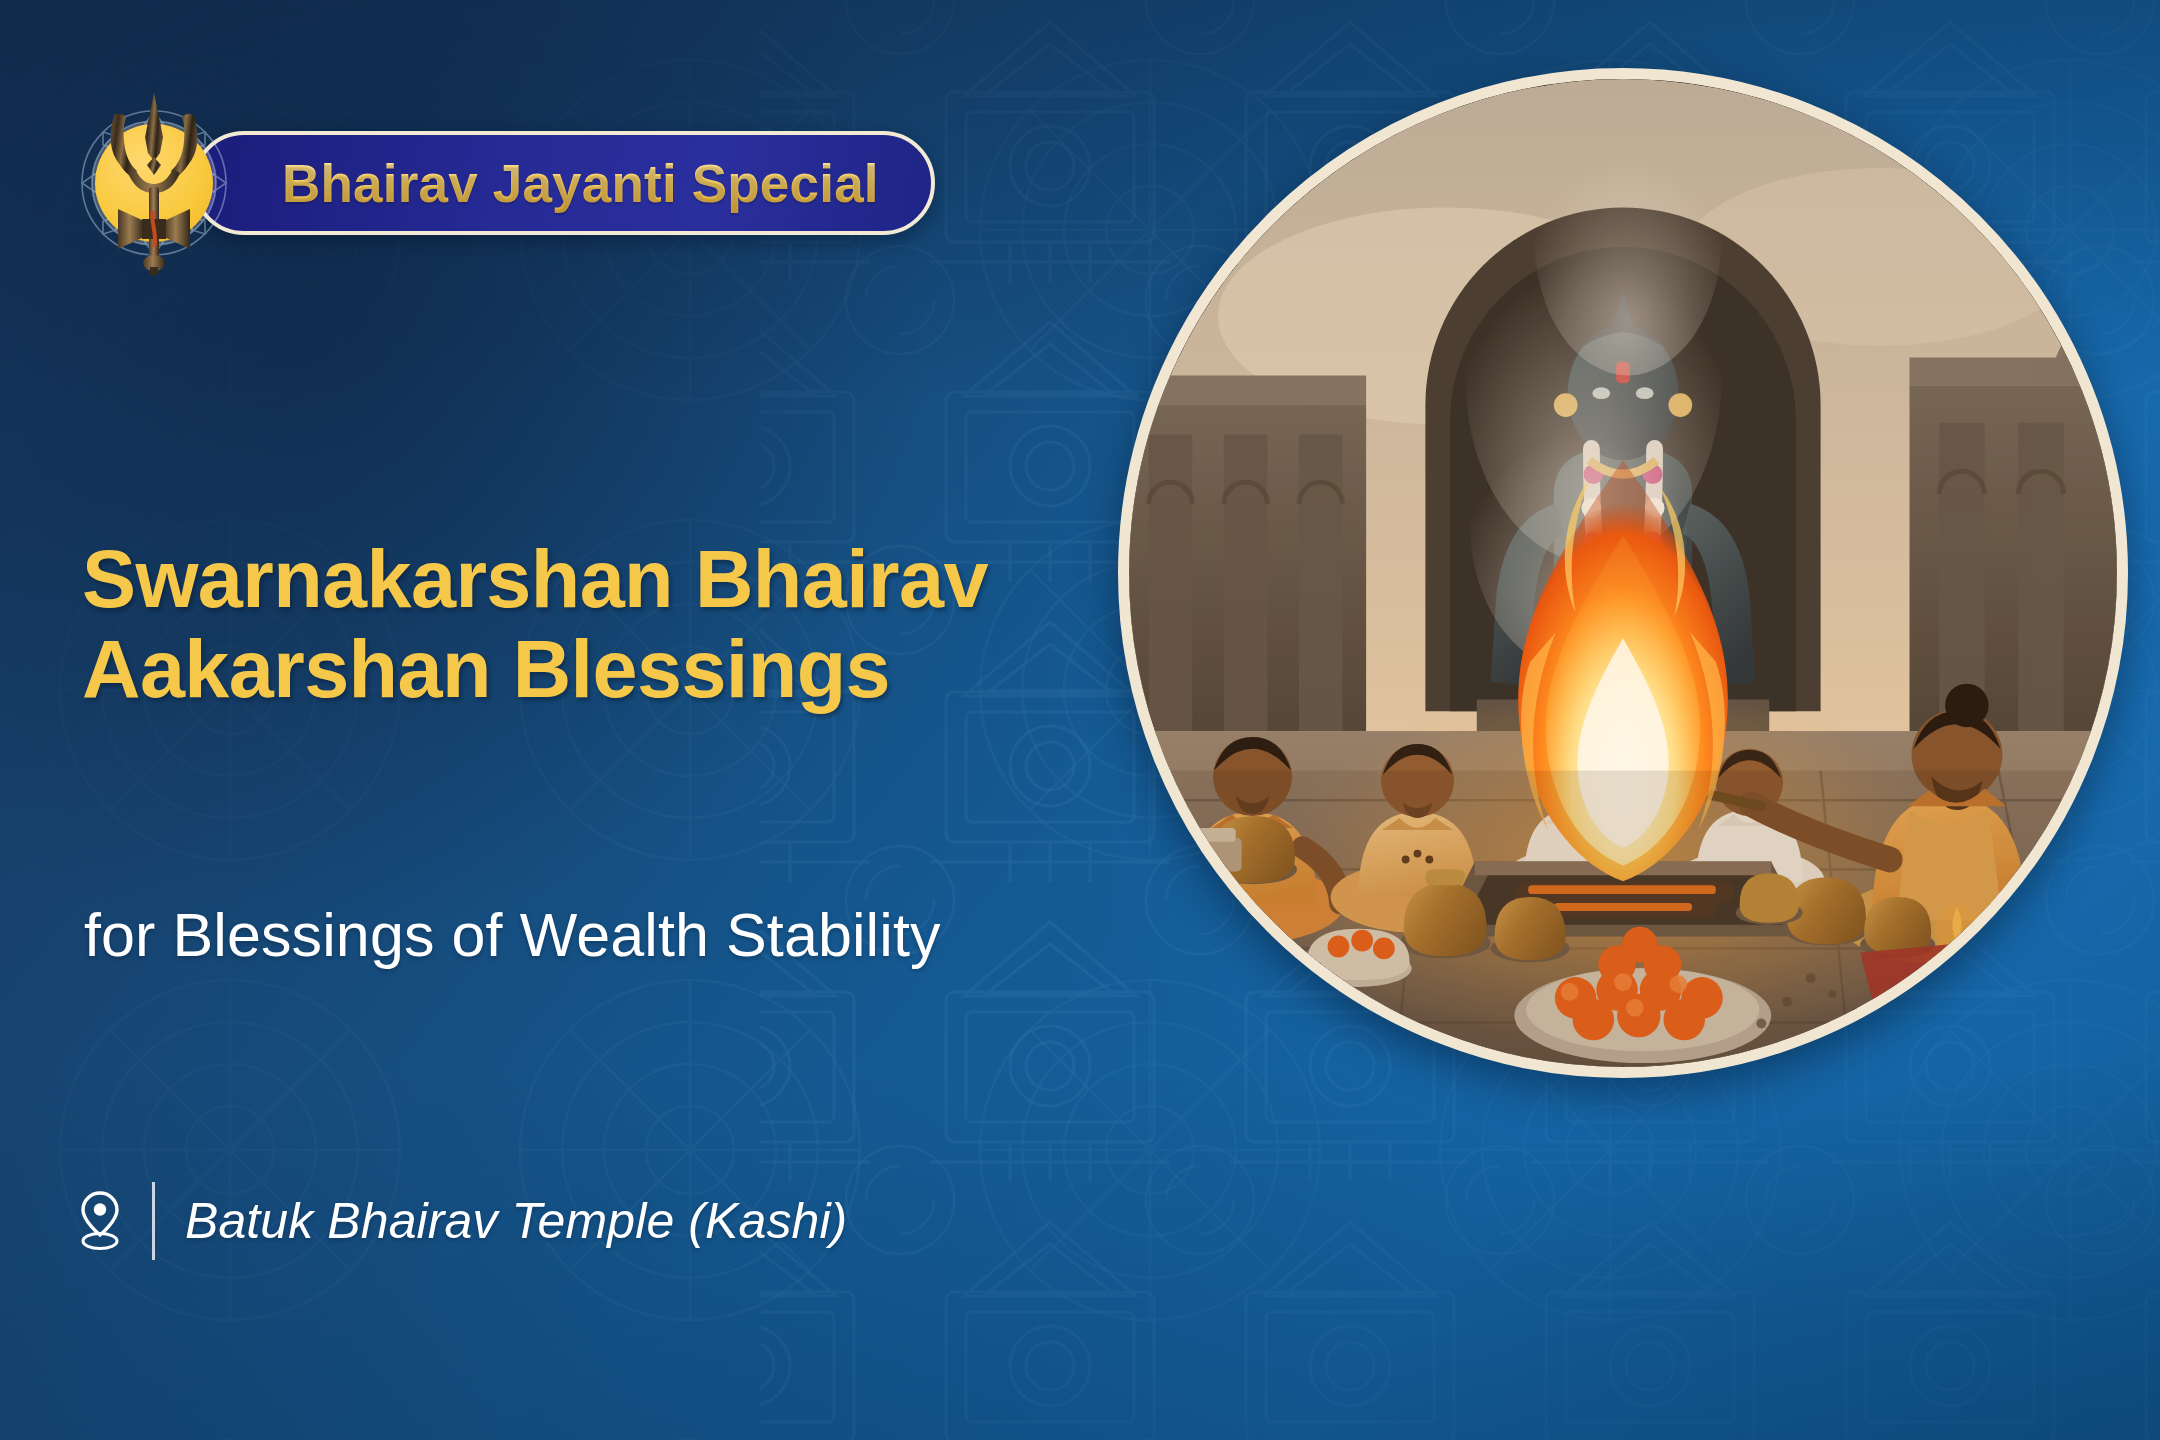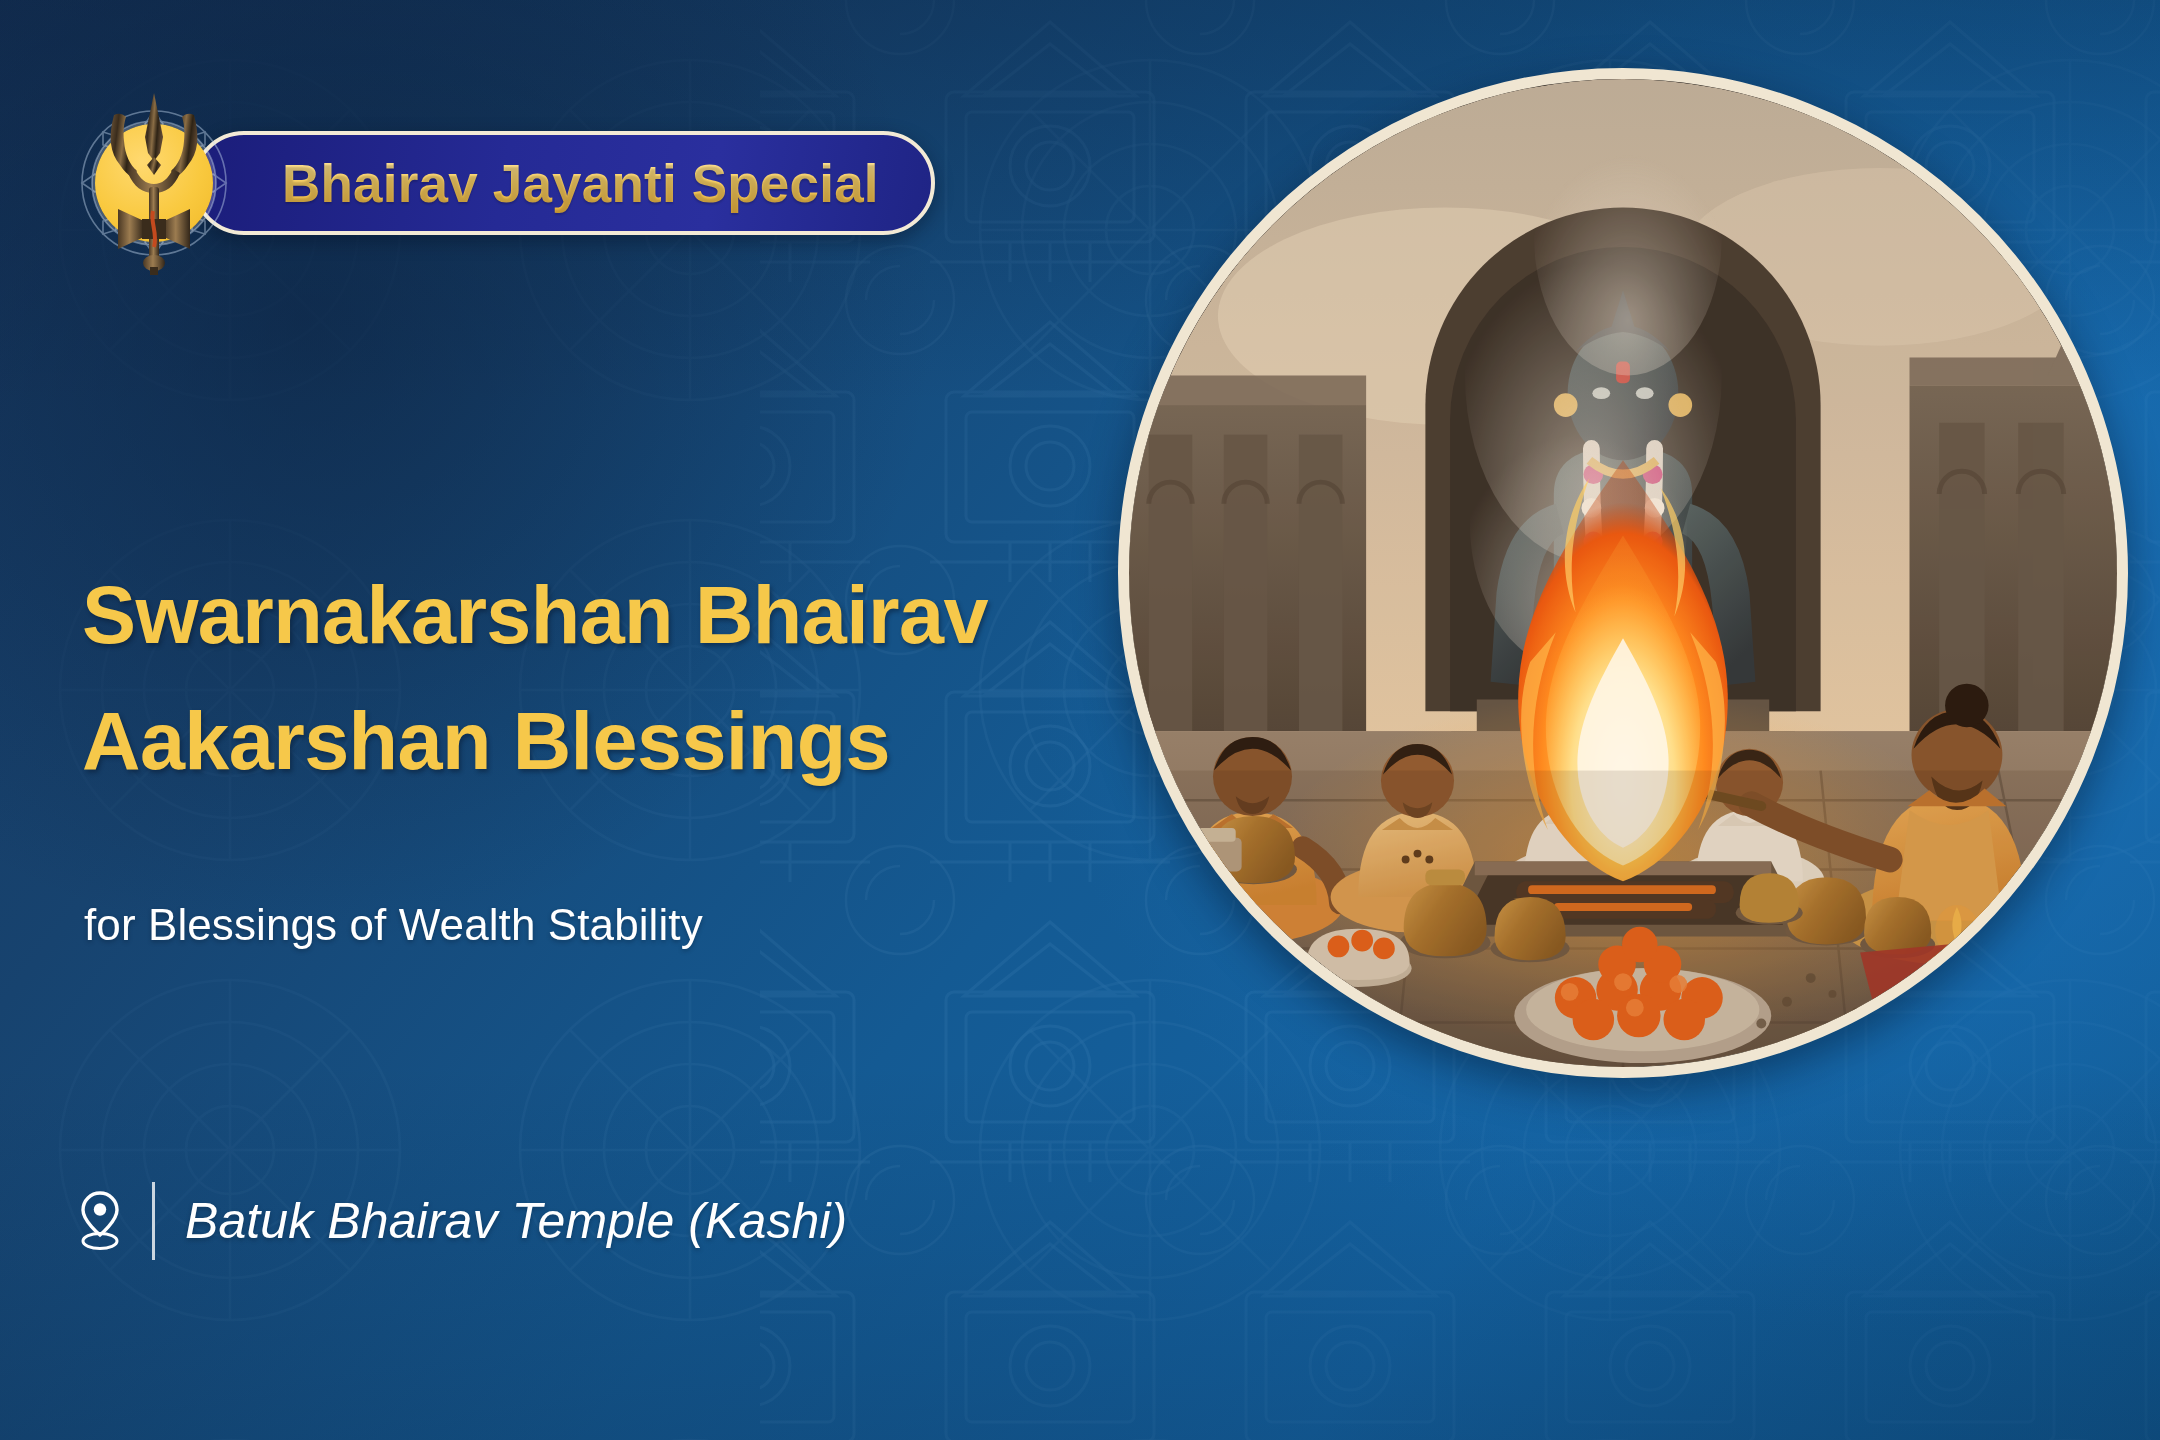--- a/index.html
+++ b/index.html
@@ -114,28 +114,27 @@
     width: 1010px;
   }
   .headline-line {
     font-size: 81px;
     font-weight: bold;
     line-height: 1.115;
     color: #f6c84a;
     letter-spacing: -0.6px;
     text-shadow: 2px 3px 4px rgba(6,22,44,0.45);
     white-space: nowrap;
-    margin-top: 36px;
   }
 
   .subtitle {
     position: absolute;
     left: 84px;
     top: 900px;
-    font-size: 44px;
+    font-size: 61px;
     font-weight: normal;
     color: #ffffff;
     letter-spacing: 0.1px;
     text-shadow: 0 2px 4px rgba(6,22,44,0.35);
     white-space: nowrap;
   }
 
   
   .location-row {
     position: absolute;

